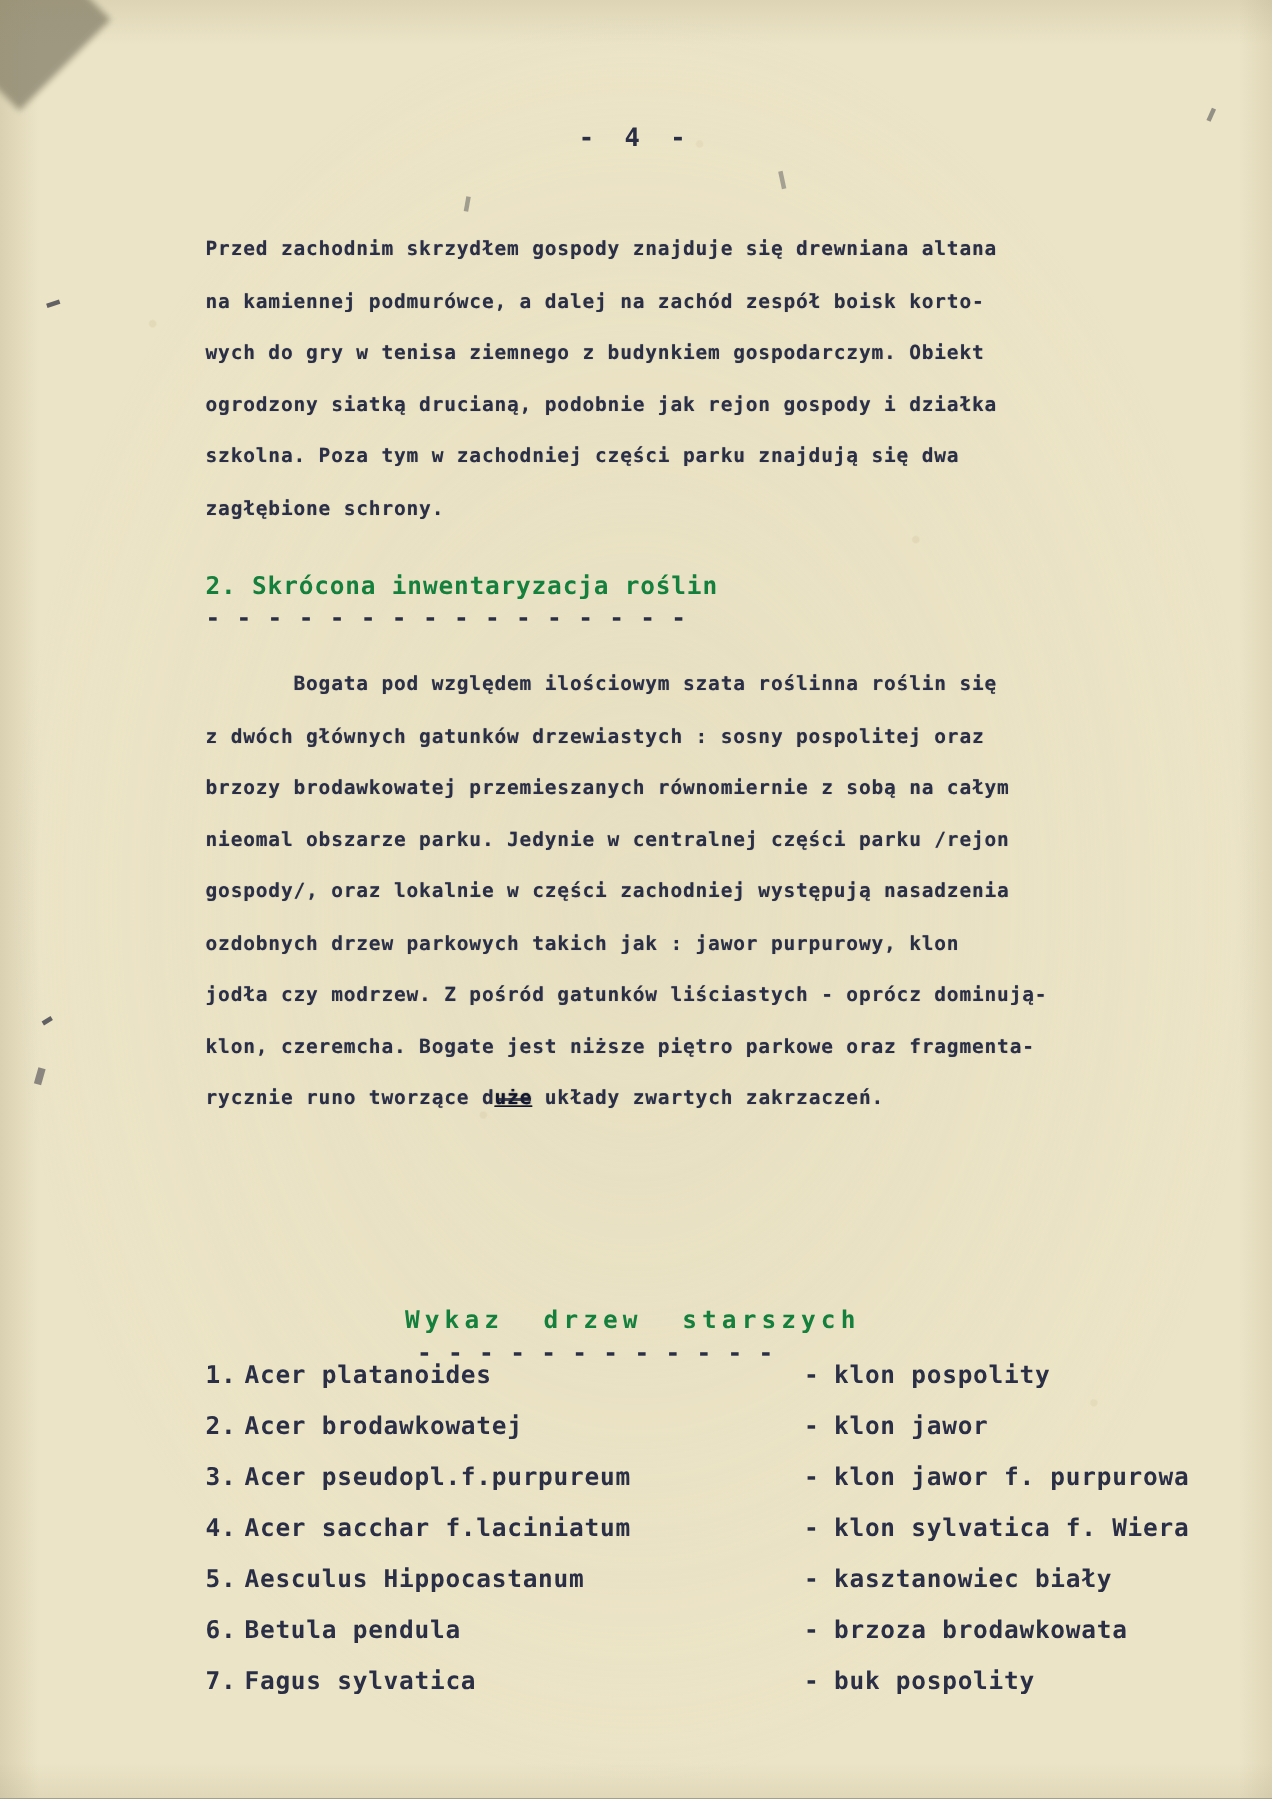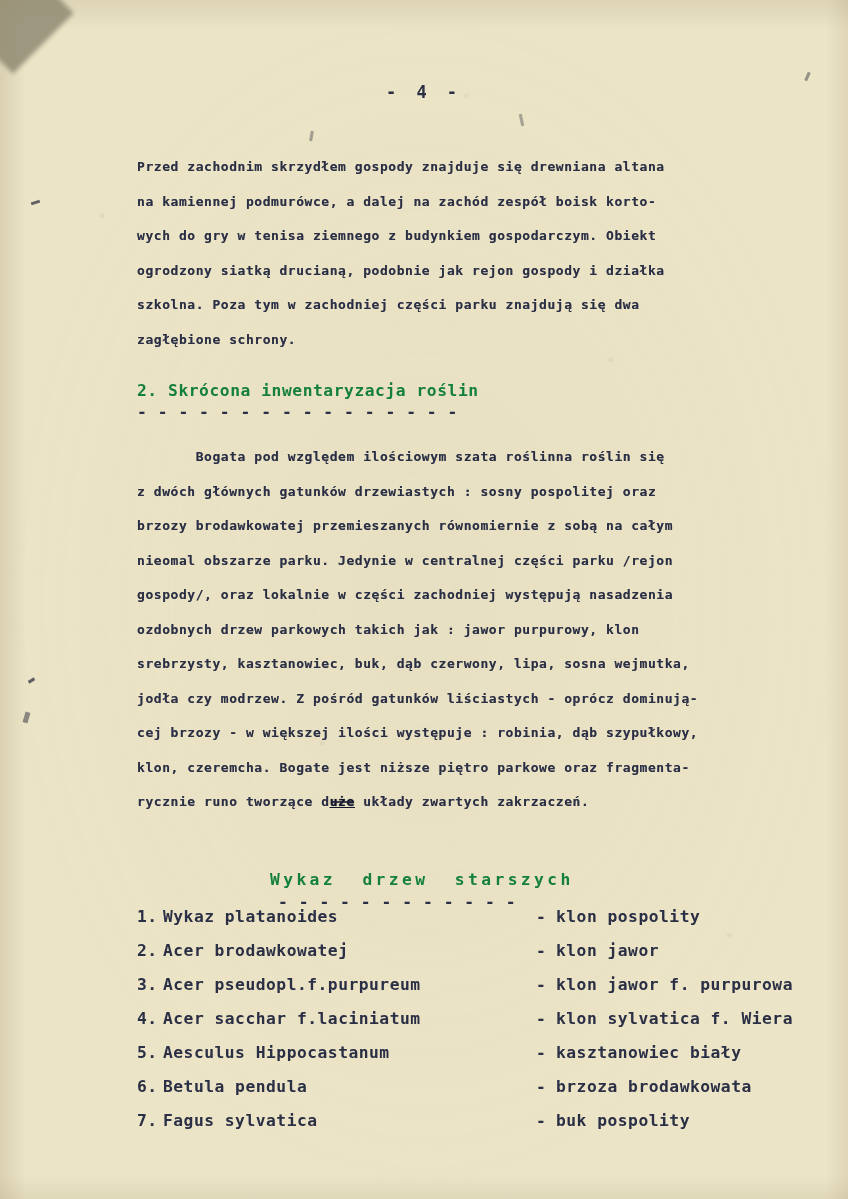--- a/index.html
+++ b/index.html
@@ -228,37 +228,35 @@
       <div class="dash-rule">- - - - - - - - - - - - - - - -</div>
     </div>
 
     <div class="body-block" id="para2">
       <div class="tl">       Bogata pod względem ilościowym szata roślinna roślin się</div>
       <div class="tl">z dwóch głównych gatunków drzewiastych : sosny pospolitej oraz</div>
       <div class="tl">brzozy brodawkowatej przemieszanych równomiernie z sobą na całym</div>
       <div class="tl">nieomal obszarze parku. Jedynie w centralnej części parku /rejon</div>
       <div class="tl">gospody/, oraz lokalnie w części zachodniej występują nasadzenia</div>
       <div class="tl">ozdobnych drzew parkowych takich jak : jawor purpurowy, klon</div>
-      <div class="tl">srebrzysty, kasztanowiec, buk, dąb czerwony, lipa, sosna wejmutka,</div>
       <div class="tl">jodła czy modrzew. Z pośród gatunków liściastych - oprócz dominują-</div>
-      <div class="tl">cej brzozy - w większej ilości występuje : robinia, dąb szypułkowy,</div>
       <div class="tl">klon, czeremcha. Bogate jest niższe piętro parkowe oraz fragmenta-</div>
       <div class="tl"><span>rycznie runo tworzące d</span><span class="overtype heavy">uże</span><span> układy zwartych zakrzaczeń.</span></div>
     </div>
 
     <div class="heading-wrap" id="list-title">
       <div class="heading-line">Wykaz  drzew  starszych</div>
       <div class="dash-rule">- - - - - - - - - - - -</div>
     </div>
 
     <table class="species-table">
       <tbody>
         <tr>
           <td class="col-num">1.</td>
-          <td class="col-latin">Wykaz platanoides</td>
+          <td class="col-latin">Acer platanoides</td>
           <td class="col-dash">-</td>
           <td class="col-pl">klon pospolity</td>
         </tr>
         <tr>
           <td class="col-num">2.</td>
           <td class="col-latin">Acer brodawkowatej</td>
           <td class="col-dash">-</td>
           <td class="col-pl">klon jawor</td>
         </tr>
         <tr>

